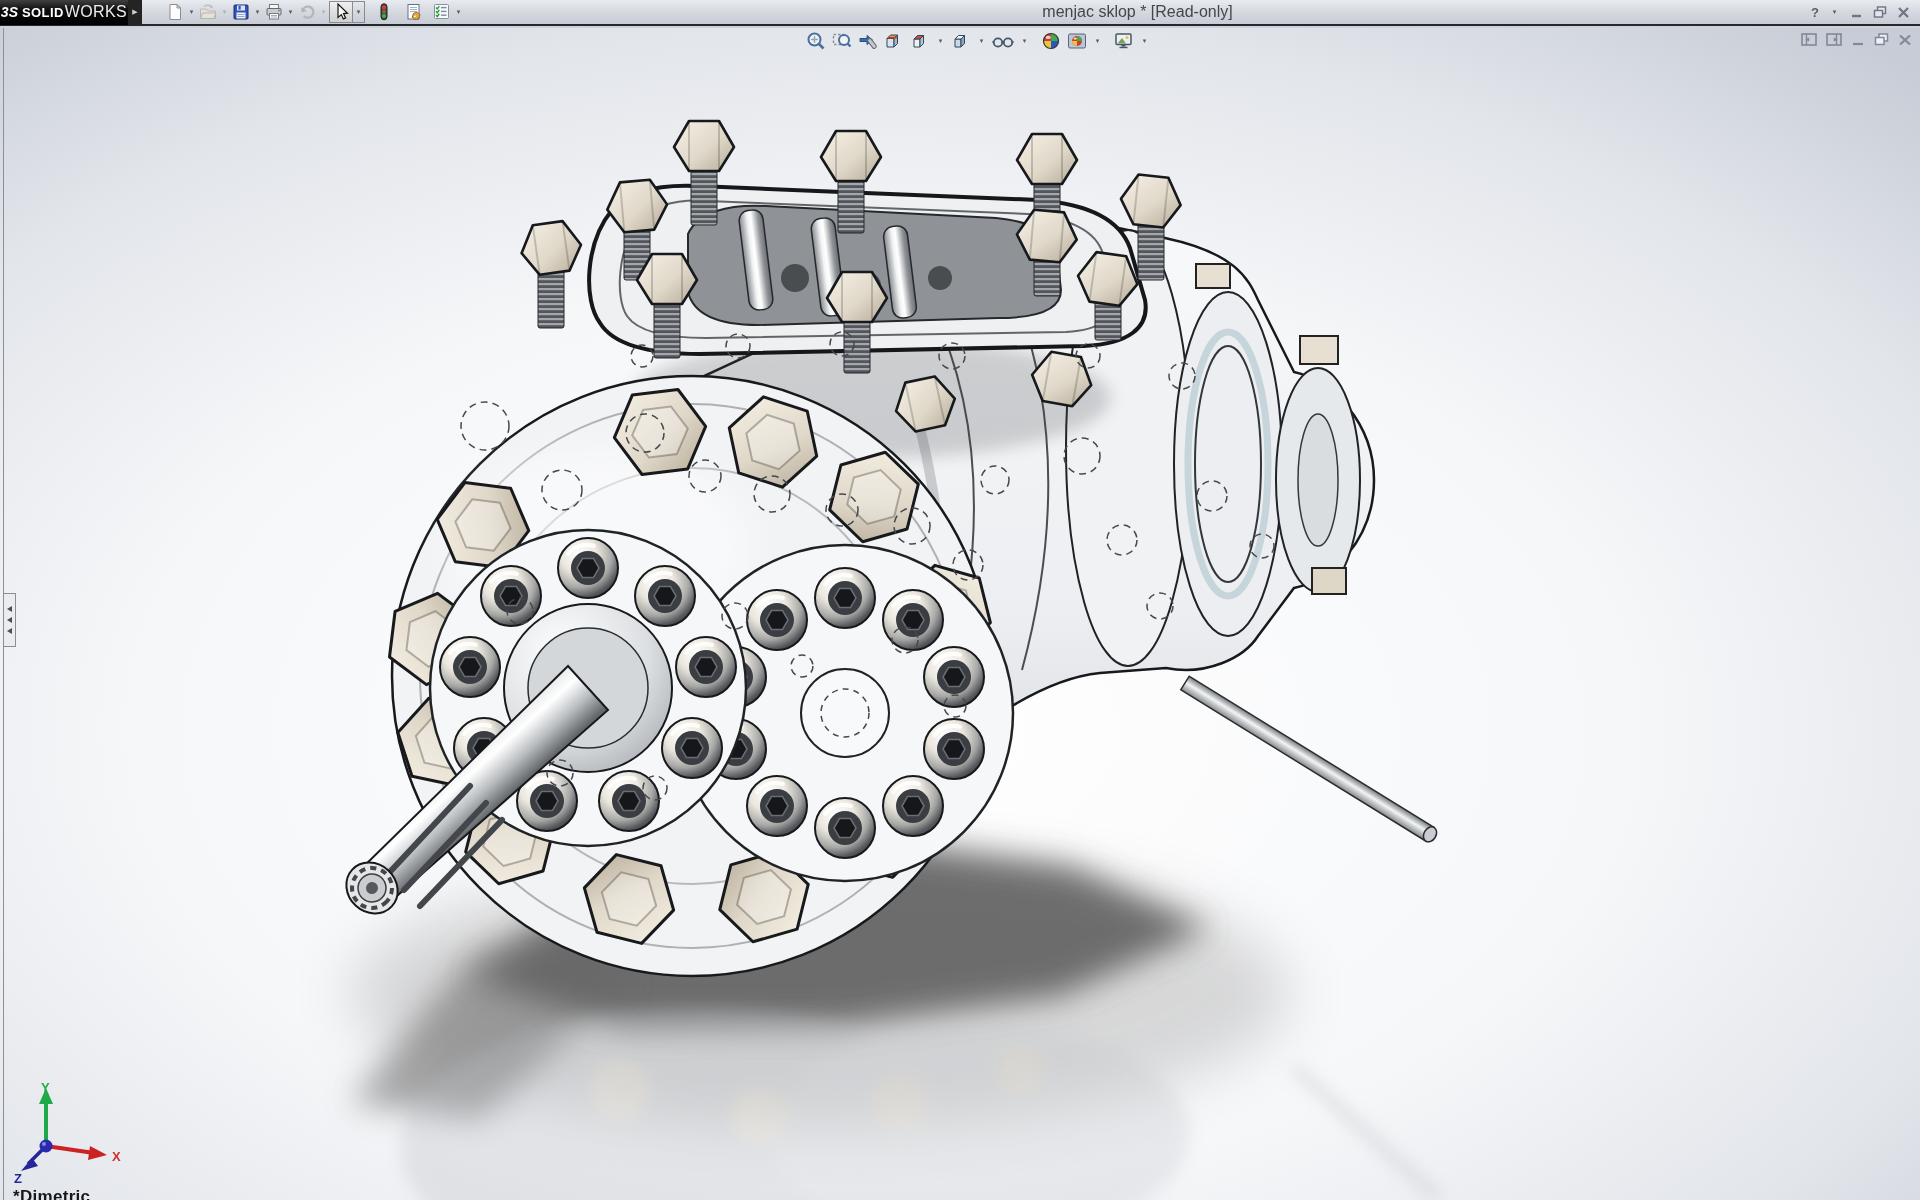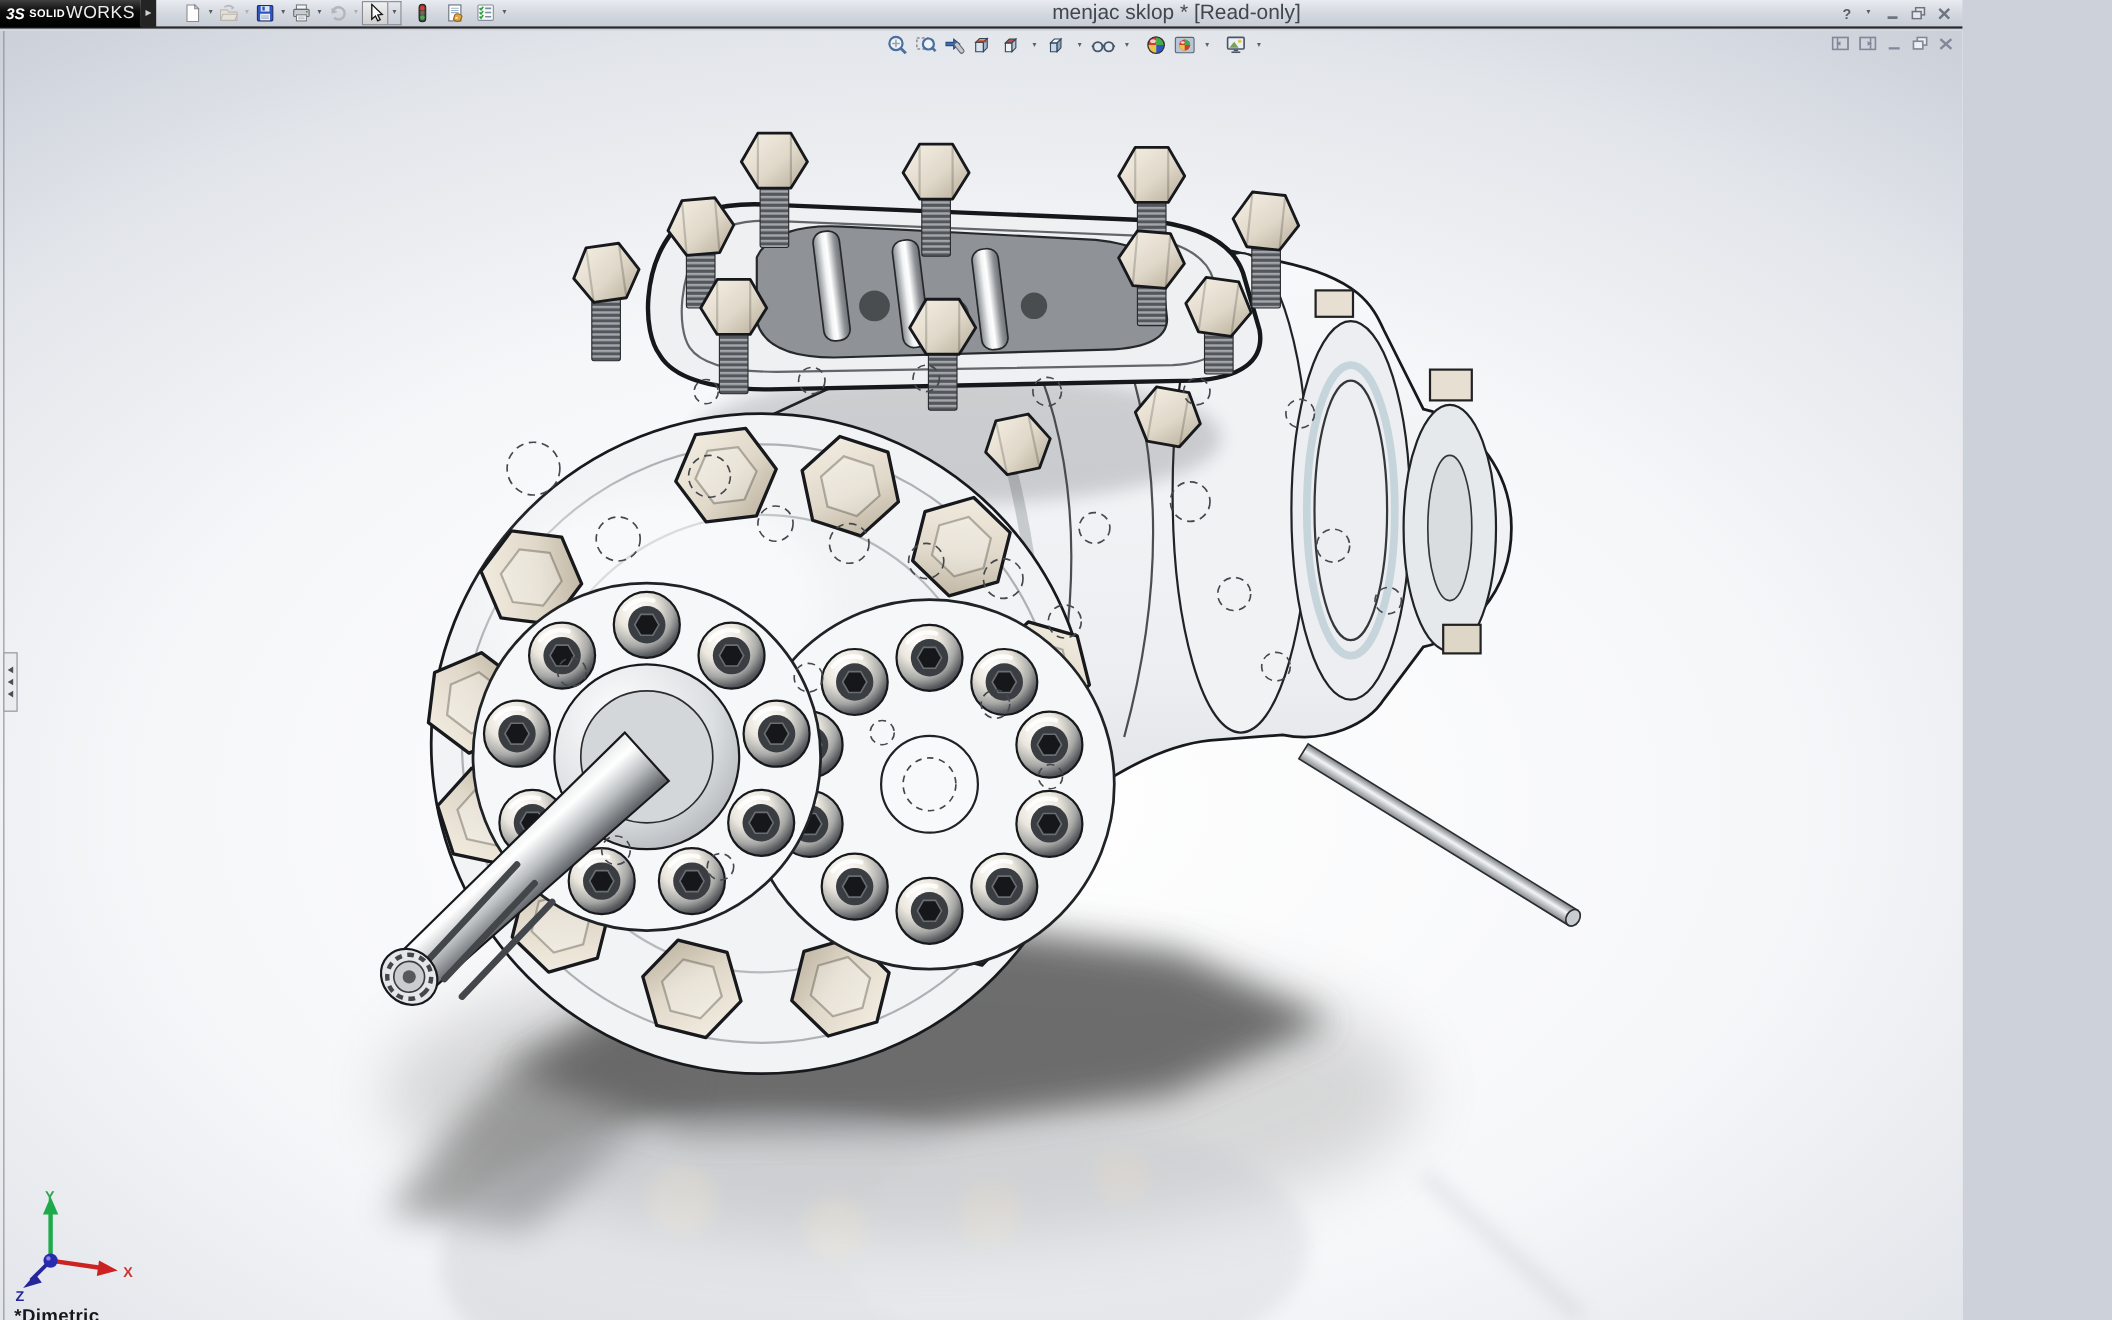--- a/index.html
+++ b/index.html
@@ -1,37 +1,37 @@
 <!DOCTYPE html>
 <html><head>
 <meta charset="utf-8">
 <style>
   html,body{margin:0;padding:0;width:1920px;height:1200px;overflow:hidden;
     font-family:"Liberation Sans",sans-serif;background:#cdd1d9;}
-  #app{position:relative;width:1784px;height:1200px;}
+  #app{position:relative;width:1920px;height:1200px;}
 
   
   .titlebar{position:absolute;top:0;left:0;right:0;height:26px;display:flex;align-items:center;
     background:linear-gradient(#e8ebf0,#d3d7de 55%,#c8ccd5);border-bottom:2px solid #26282c;box-sizing:border-box;}
   .logo{width:128px;height:26px;background:linear-gradient(#454545,#0b0b0b 45%,#000);
     display:flex;align-items:center;justify-content:center;gap:4px;flex:none;}
   .logo-glyph{color:#fff;font-style:italic;font-weight:bold;font-size:14px;line-height:1;}
-  .logo-bold{color:#fff;font-weight:bold;font-size:10px;letter-spacing:.4px;}
+  .logo-bold{color:#fff;font-weight:bold;font-size:13px;letter-spacing:.4px;}
   .logo-light{color:#ececec;font-weight:normal;font-size:16px;letter-spacing:.4px;margin-left:-3px;}
   .logo-expand{width:14px;height:26px;background:#242424;color:#cfcfcf;font-size:7px;
     display:flex;align-items:center;justify-content:center;flex:none;cursor:pointer;}
   .tools{display:flex;align-items:center;margin-left:22px;flex:none;}
   .tbtn{display:flex;align-items:center;height:22px;padding:0 2px;}
   .tbtn svg{display:block;}
   .caret{font-size:7px;color:#565a62;width:11px;text-align:center;line-height:22px;}
   .caret.dim{color:#aeb1b7;}
   .activebox{border:1px solid #888b91;background:linear-gradient(#f0f0f0,#d0d0d0);height:20px;
     display:flex;align-items:center;padding:0 2px;}
   .activecaret{border:1px solid #888b91;border-left:none;height:20px;display:flex;align-items:center;}
-  .tb-title{flex:1;text-align:center;font-size:19px;color:#42464d;white-space:nowrap;overflow:hidden;}
+  .tb-title{flex:1;text-align:center;font-size:16px;color:#42464d;white-space:nowrap;overflow:hidden;}
   .winctl{display:flex;align-items:center;gap:10px;padding:0 10px 0 0;flex:none;}
   .winctl .help{font-size:13px;font-weight:bold;color:#595d66;}
 
   
   .viewport{position:absolute;top:28px;left:0;right:0;bottom:0;overflow:hidden;background:#fff;}
   .scene{position:absolute;left:0;top:0;}
   .frameline{position:absolute;left:3px;top:0;bottom:0;width:1px;background:#8c8f96;}
 
   .headsup{position:absolute;left:806px;top:3px;display:flex;align-items:center;gap:6px;}
   .hu-btn{display:flex;align-items:center;}

